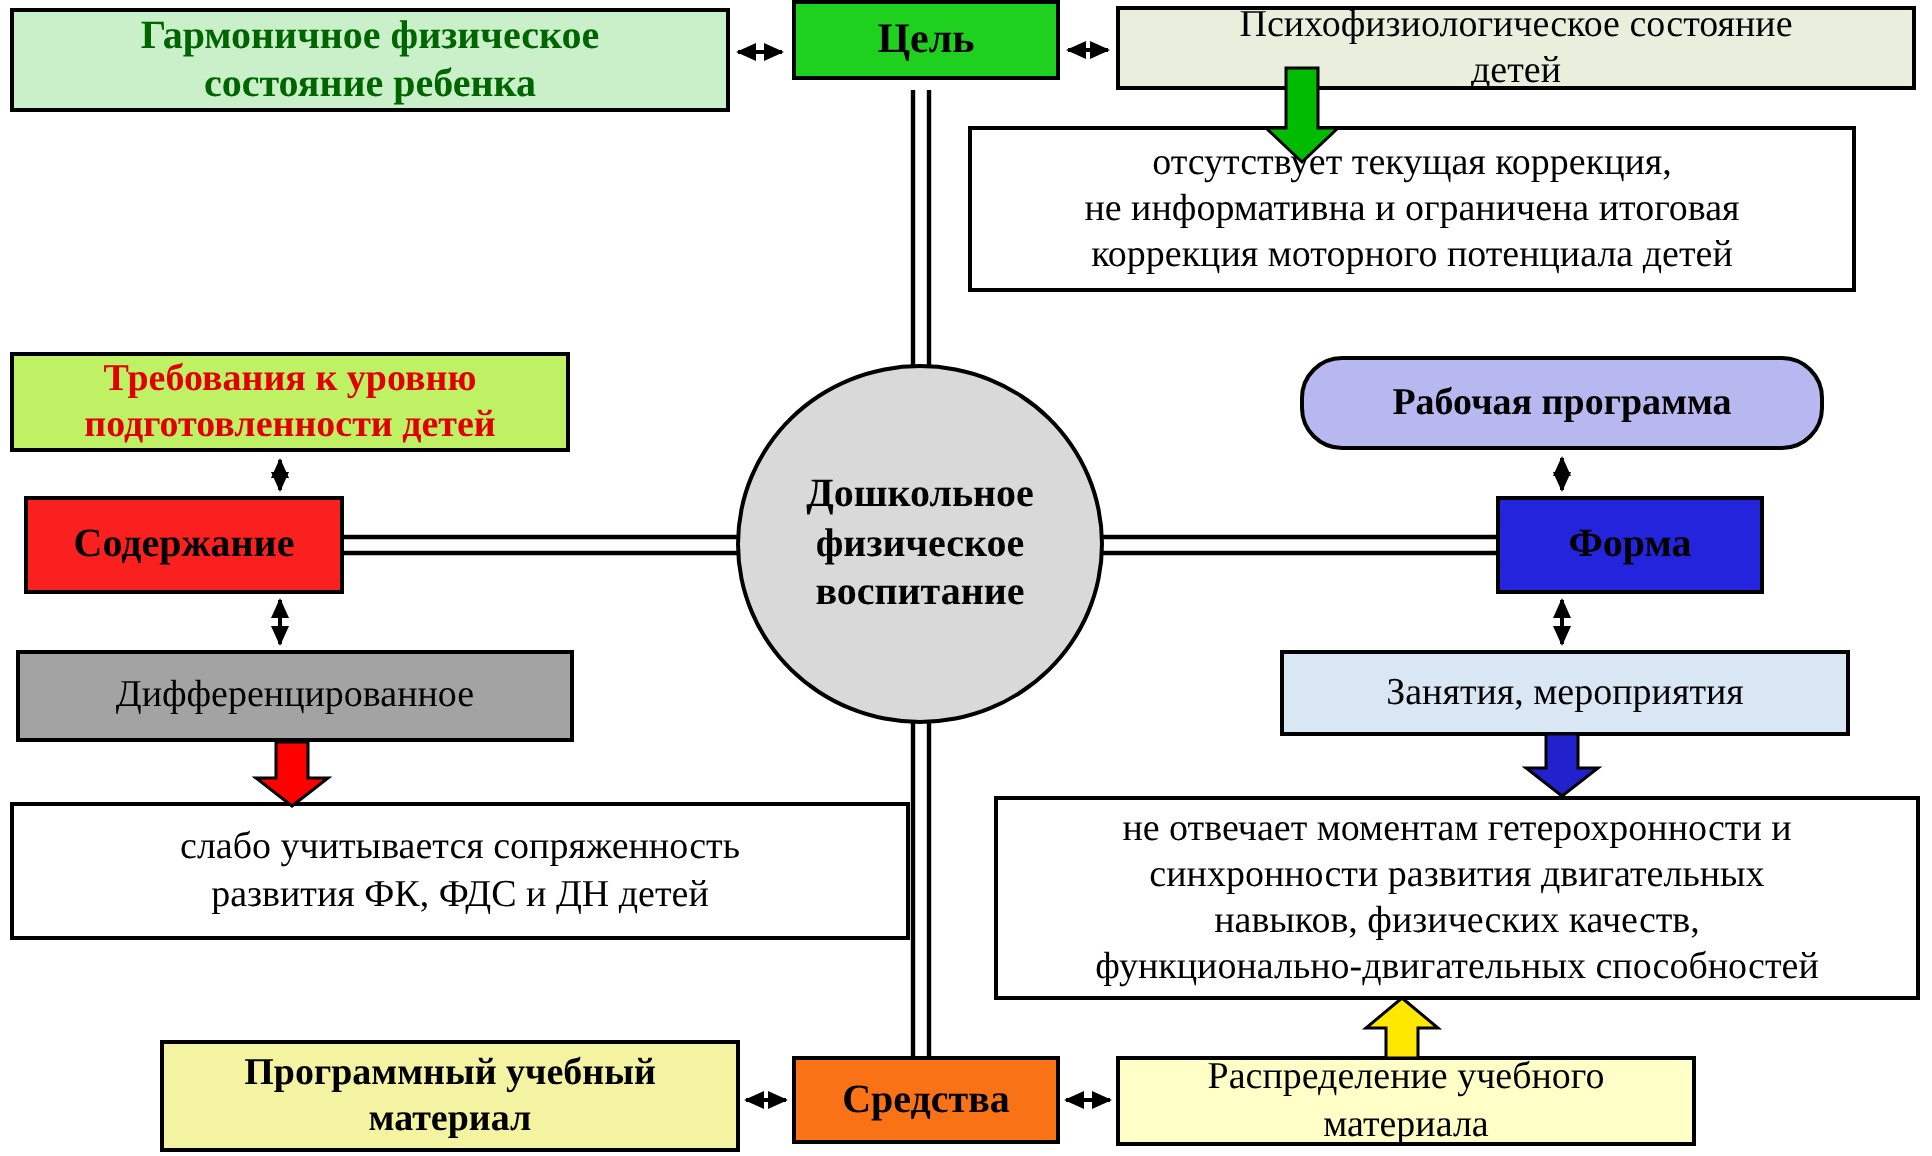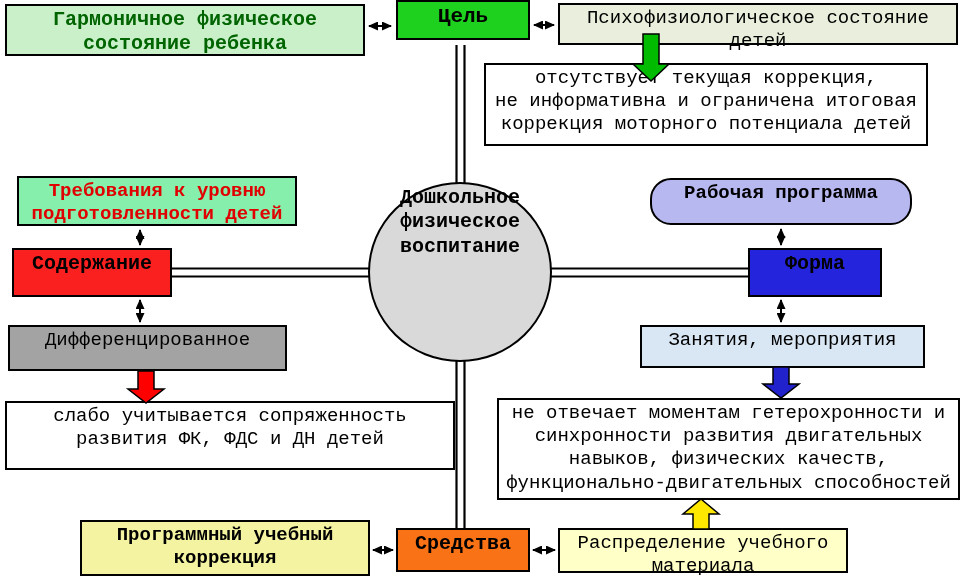--- a/index.html
+++ b/index.html
@@ -3,31 +3,30 @@
 <meta charset="utf-8">
 <style>
   html,body { margin:0; padding:0; background:#ffffff; }
   .canvas {
     position:relative; width:966px; height:578px; background:#ffffff;
     font-family:"Liberation Serif","DejaVu Serif",serif; color:#000;
     overflow:hidden;
   }
   .box {
     position:absolute; border:2px solid #000; box-sizing:border-box;
-    display:flex; justify-content:center;
+    display:flex; align-items:center; justify-content:center;
     text-align:center; font-size:19px; line-height:1.22; z-index:2;
     padding:2px 6px;
-    font-family:Liberation Mono, monospace;
   }
   .box span { white-space:pre-line; }
   .n-harmonious   { left:5px;   top:4px;   width:360px; height:52px;  background:#c9f0c9; color:#006400; font-weight:bold; font-size:20px; }
   .n-goal         { left:396px; top:0;   width:134px; height:40px;  background:#1fd11f; font-weight:bold; font-size:21px; }
   .n-psycho       { left:558px; top:3px;   width:400px; height:42px;  background:#e9efdc; }
   .n-correction   { left:484px; top:63px;  width:444px; height:83px;  background:#ffffff; }
-  .n-requirements { left:17px;   top:176px; width:280px; height:50px;  background:#86efac; color:#e00000; font-weight:bold; }
+  .n-requirements { left:5px;   top:176px; width:280px; height:50px;  background:#bef264; color:#e00000; font-weight:bold; }
   .n-content      { left:12px;  top:248px; width:160px; height:49px;  background:#fb2020; font-weight:bold; font-size:20px; }
   .n-differentiated{ left:8px;  top:325px; width:279px; height:46px;  background:#a3a3a3; }
   .n-weak         { left:5px;   top:401px; width:450px; height:69px;  background:#ffffff; }
   .n-program      { left:650px; top:178px; width:262px; height:47px;  background:#b8b8f0; font-weight:bold;border-radius:21px; }
   .n-form         { left:748px; top:248px; width:134px; height:49px;  background:#2424dd; font-weight:bold; font-size:20px; }
   .n-activities   { left:640px; top:325px; width:285px; height:43px;  background:#d9e6f4; }
   .n-mismatch     { left:497px; top:398px; width:463px; height:102px; background:#ffffff; }
   .n-means        { left:396px; top:528px; width:134px; height:44px;  background:#f97316; font-weight:bold; font-size:20px; }
   .n-curriculum   { left:80px;  top:520px; width:290px; height:56px;  background:#f3f3a1; font-weight:bold; }
   .n-distribution { left:558px; top:528px; width:290px; height:45px;  background:#ffffc8; }
@@ -137,21 +136,21 @@
 навыков, физических качеств,
 функционально-двигательных способностей</span>
   </div>
 
   <div class="box n-means">
     <span>Средства</span>
   </div>
 
   <div class="box n-curriculum">
     <span>Программный учебный
-коррекция</span>
+материал</span>
   </div>
 
   <div class="box n-distribution">
     <span>Распределение учебного
 материала</span>
   </div>
 
   <svg class="svg-over" width="966" height="578" viewBox="0 0 966 578">
     <polygon points="643,34 659,34 659,64 669,64 651,81 633,64 643,64" stroke="#000" stroke-width="1.5" fill="#00bb00"></polygon>
     <polygon points="138,371 154,371 154,389 164,389 146,403 128,389 138,389" stroke="#000" stroke-width="1.5" fill="#ff0000"></polygon>

